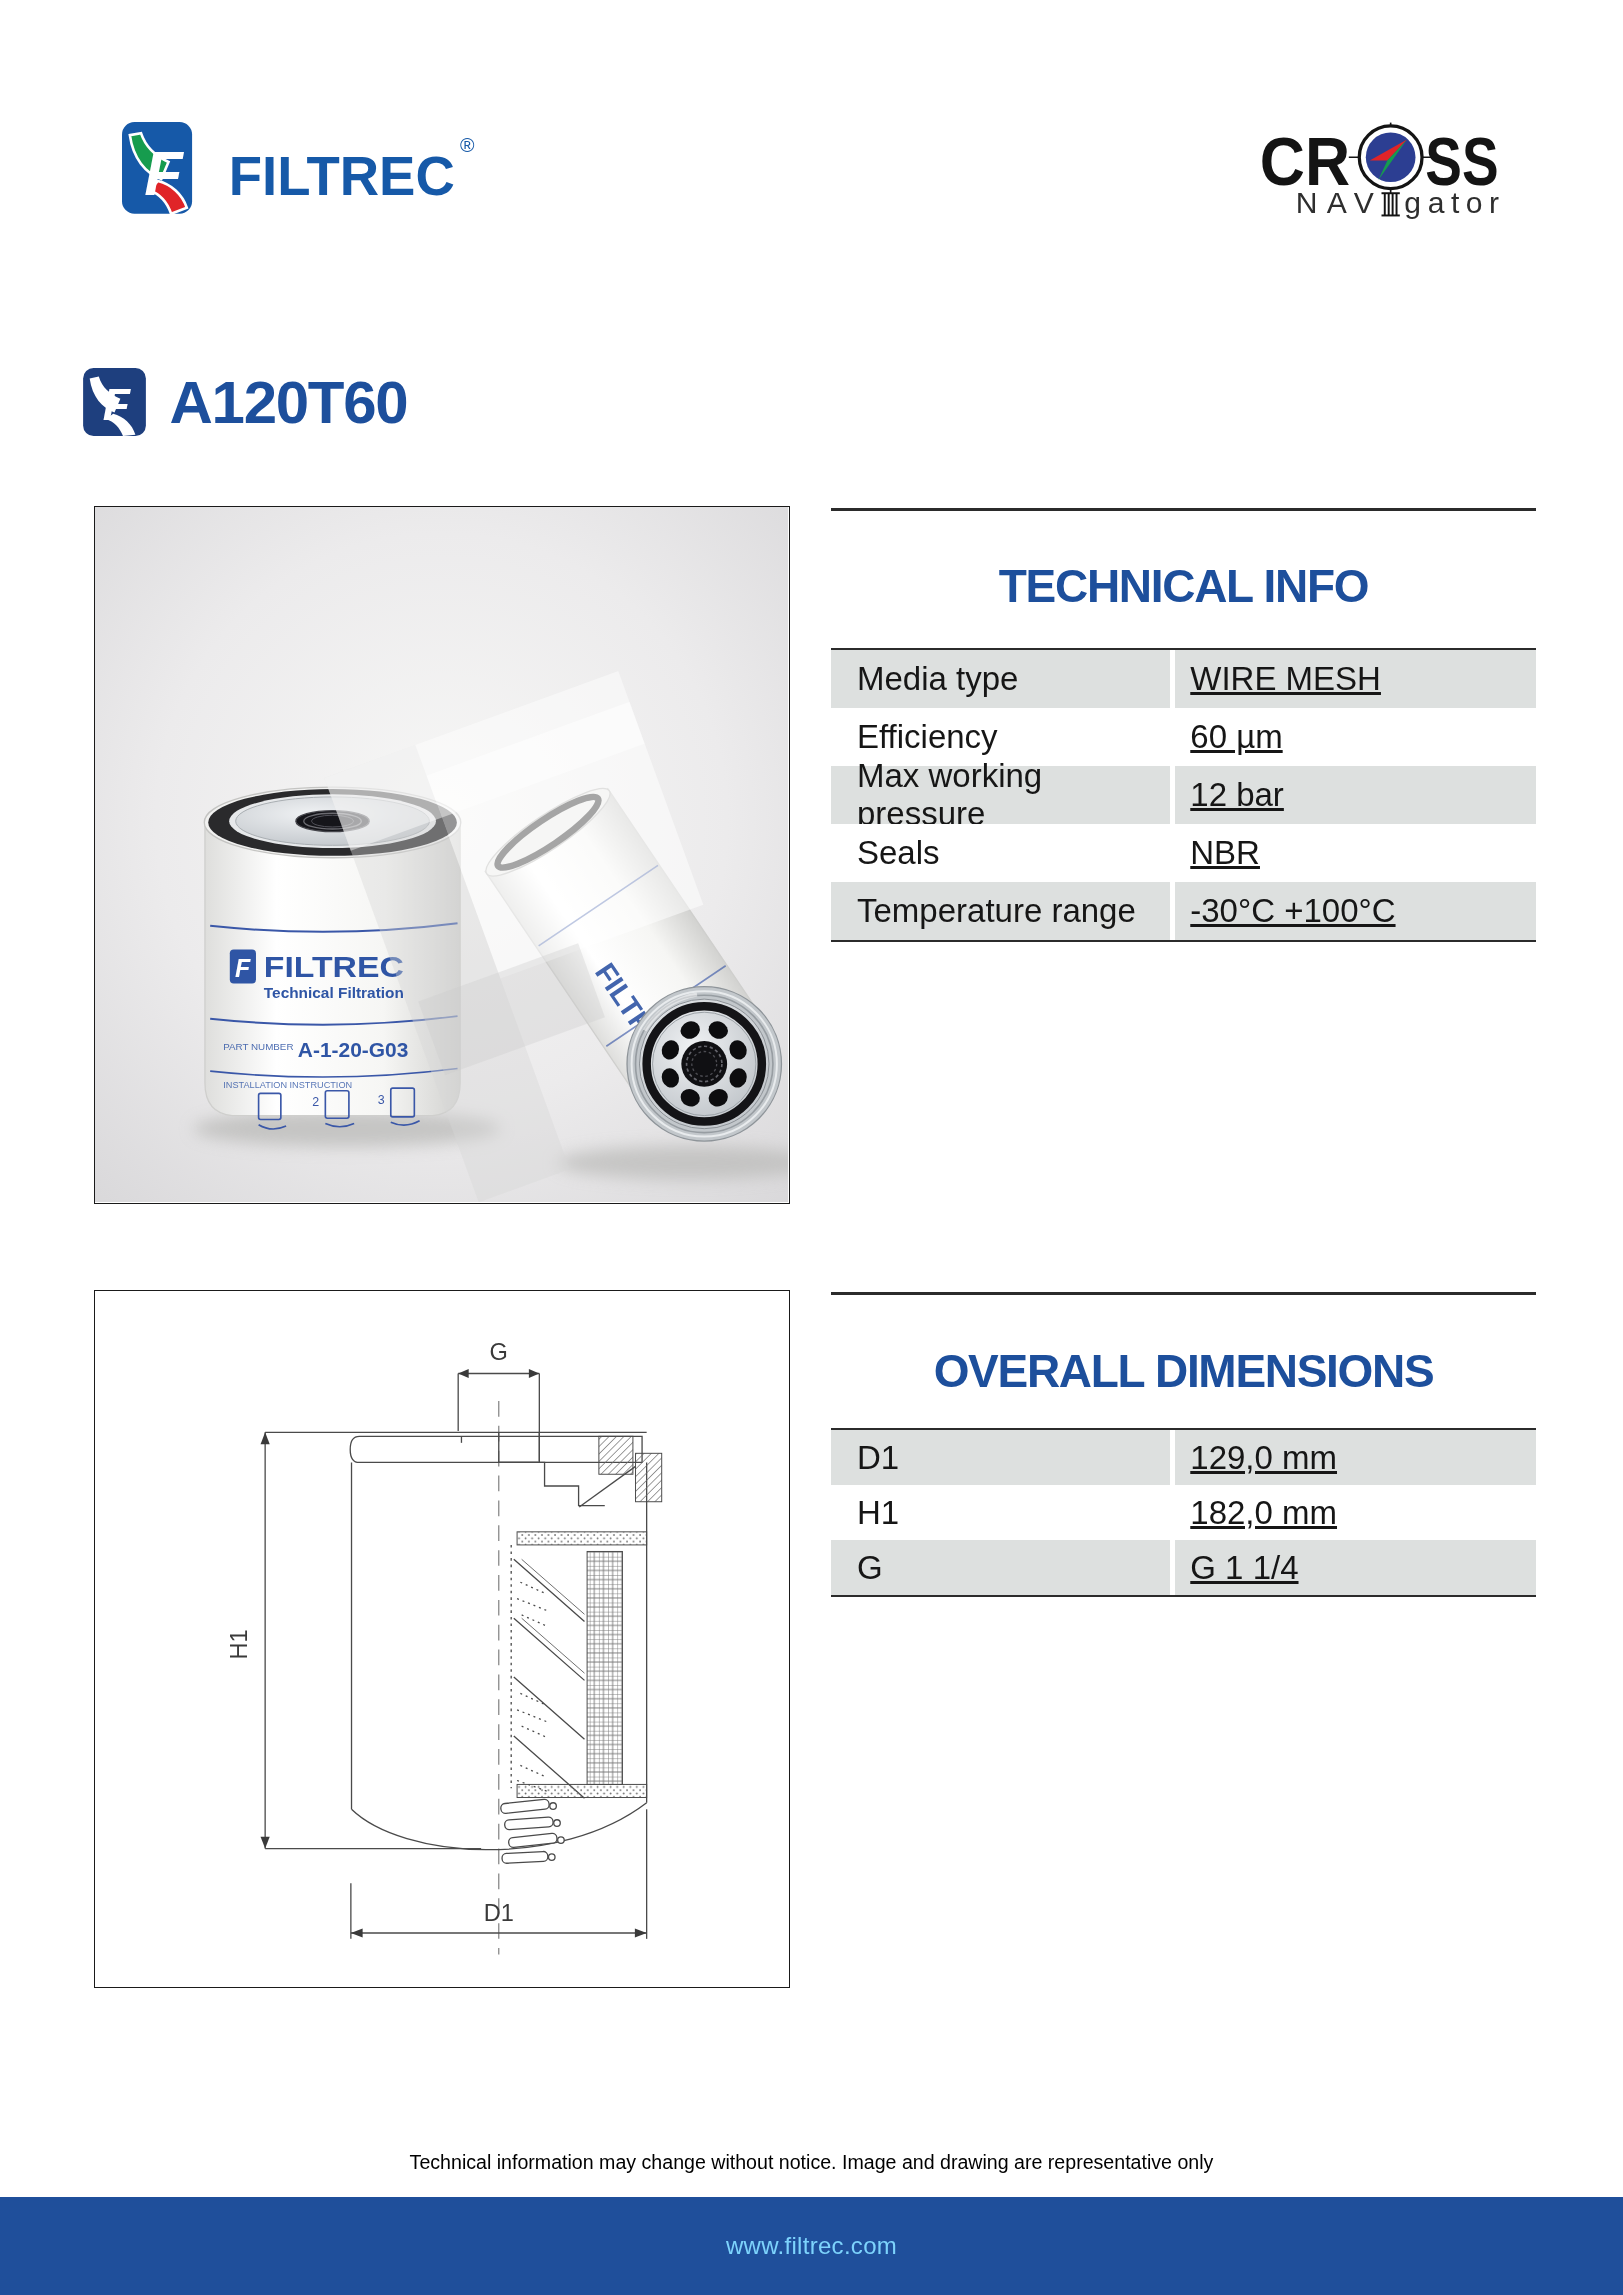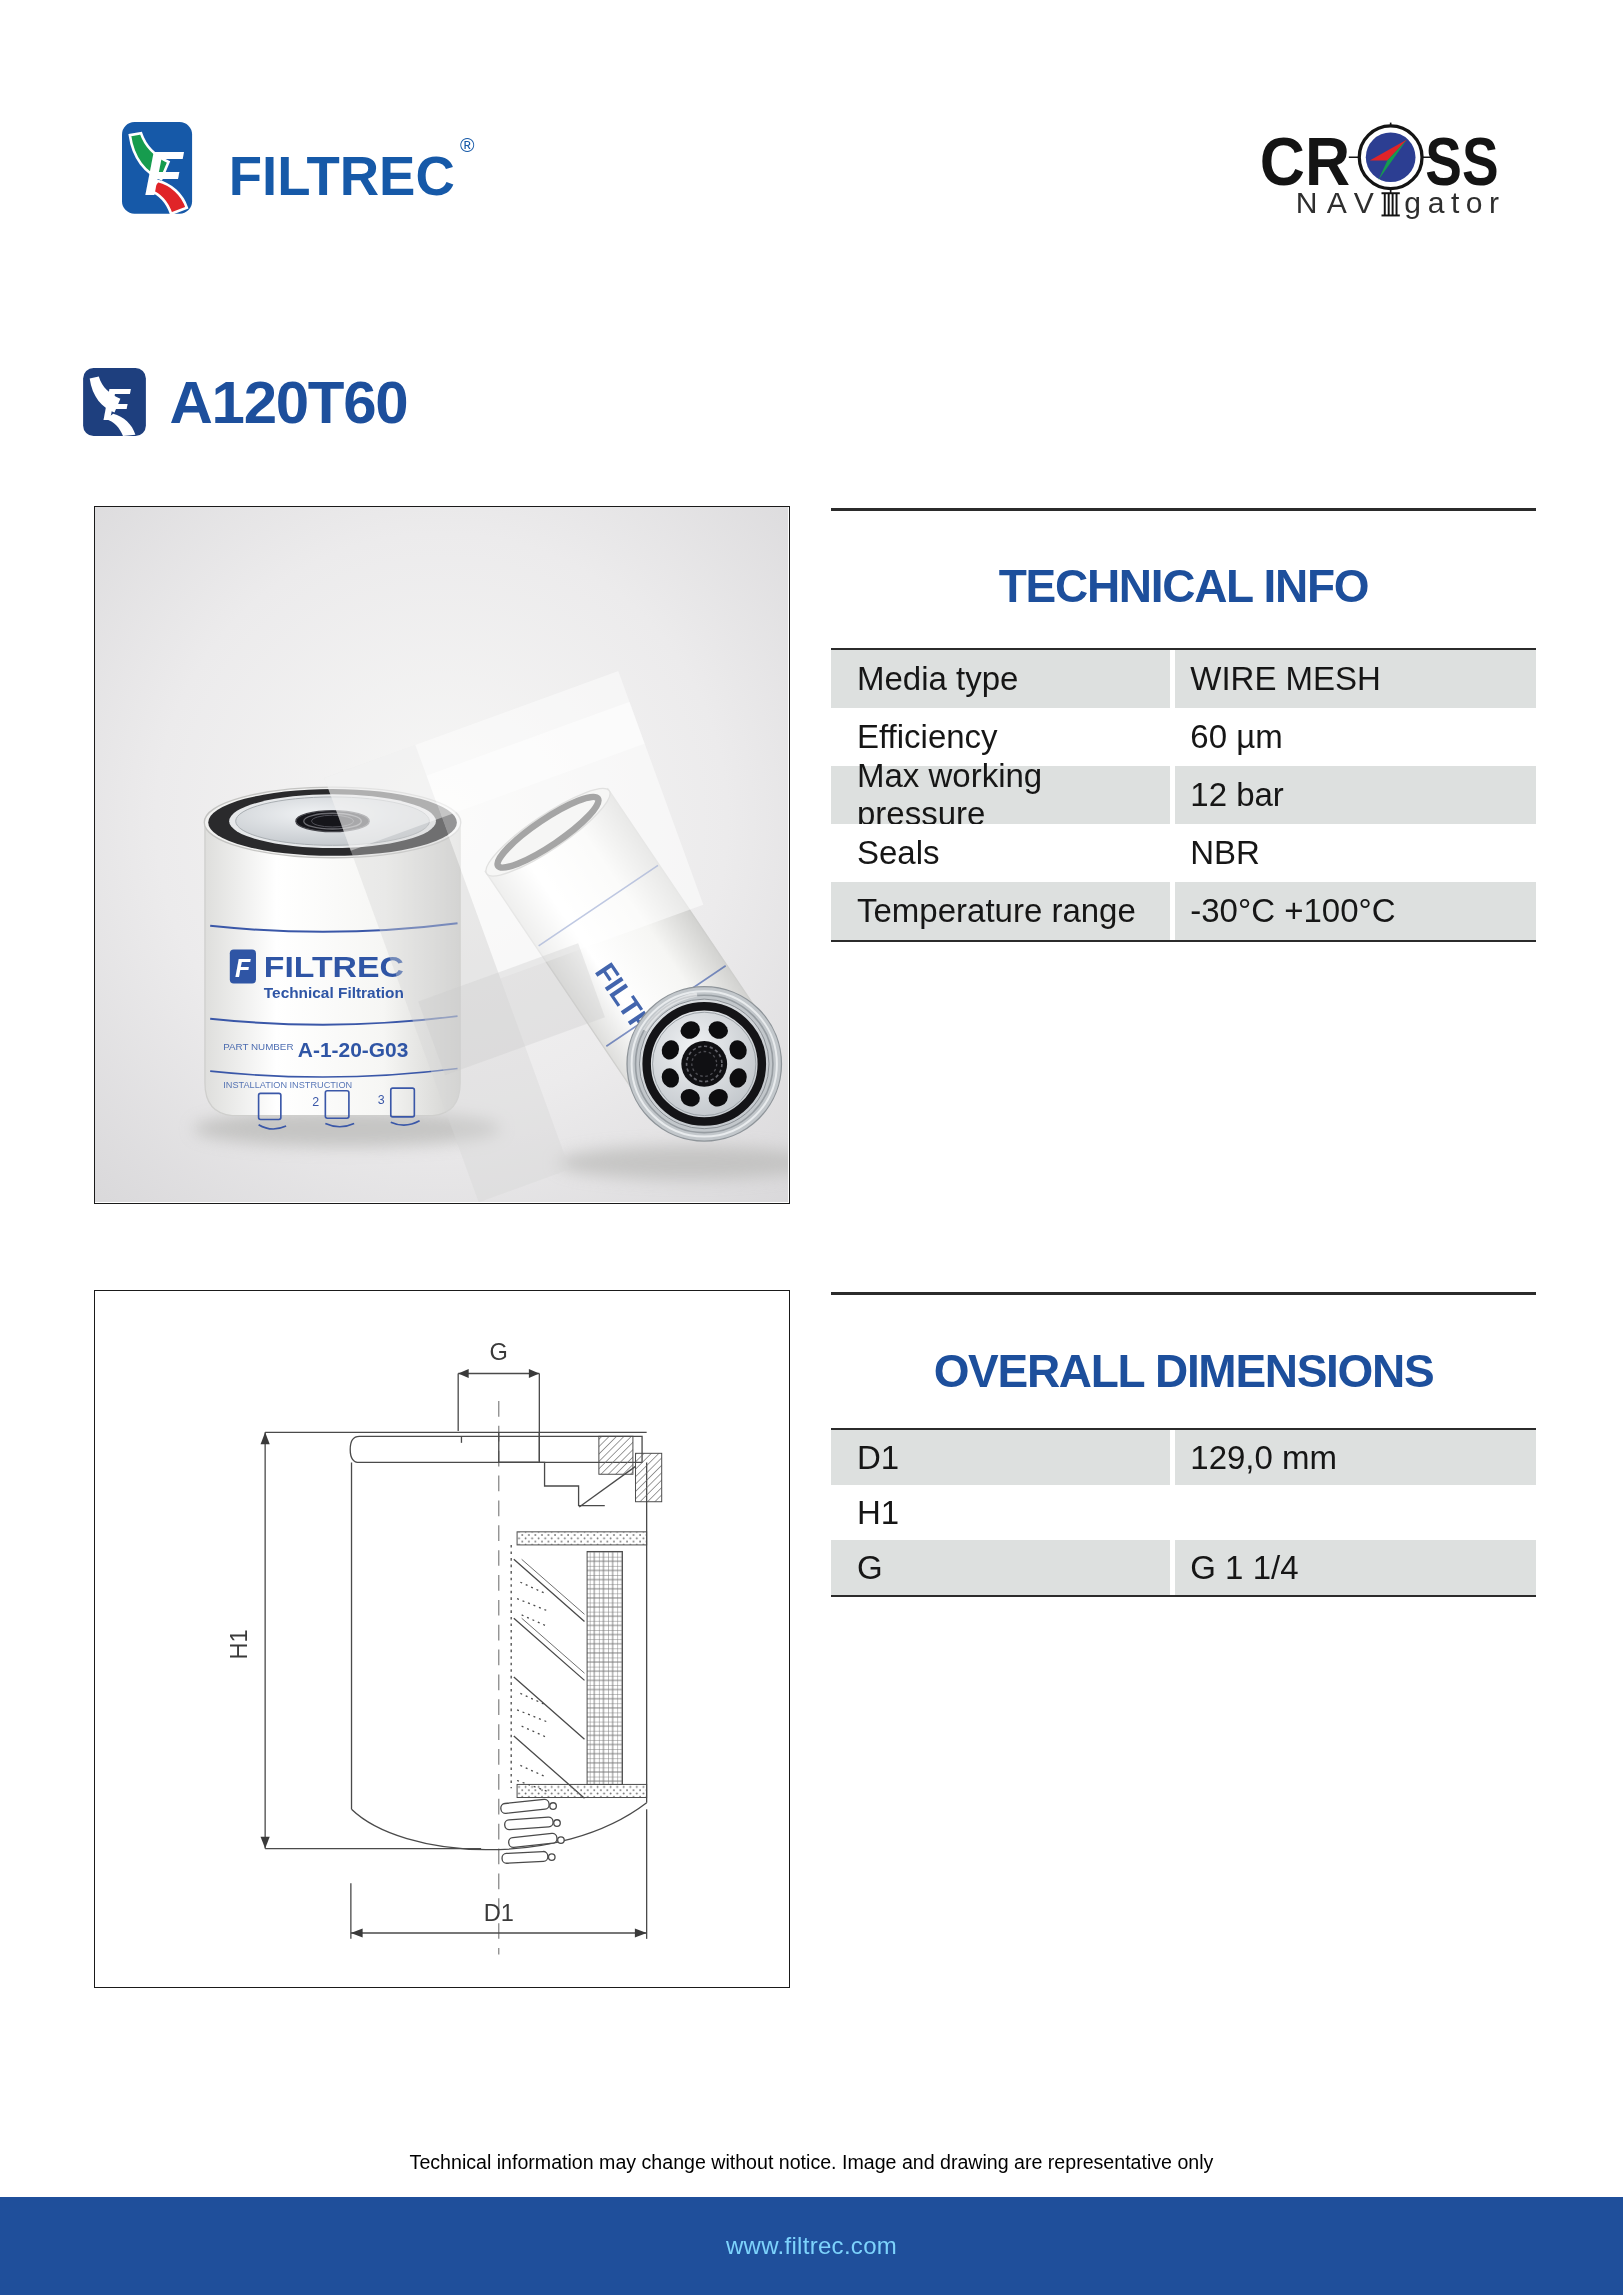--- a/index.html
+++ b/index.html
@@ -31,21 +31,21 @@
 
   .spec-table { position:absolute; left:831px; width:705px;
                 border-top:2px solid #2b2b2b; border-bottom:2.6px solid #2b2b2b; }
   .st-1 { top:648px; } .st-2 { top:1428px; }
   .spec-row { display:flex; gap:4.6px; }
   .st-1 .spec-row { height:58px; }
   .st-2 .spec-row { height:55px; }
   .spec-row .cell { display:flex; align-items:center; font-size:33px; color:#161616; background:#ffffff; }
   .spec-row.alt .cell { background:#dde0df; }
   .cell.label { width:339px; padding-left:26px; }
-  .cell.value { flex:1; padding-left:15.7px; }
+  .cell.value { flex:1; padding-left:15.7px;text-decoration:underline; }
 
   
   .disclaimer { position:absolute; left:0; top:2151px; width:1623px; text-align:center;
                 font-size:19.6px; color:#000000; }
   .footer-bar { position:absolute; left:0; top:2197px; width:1623px; height:98px;
                 background:#1f4f9b; display:flex; align-items:center; justify-content:center; }
   .footer-bar .site { font-size:24px; color:#7dd3fc; letter-spacing:0.3px; }
 
   text { font-family:"Liberation Sans", sans-serif; }
 </style>
@@ -318,20 +318,21 @@
   <div class="sep-line sep-2"></div>
   <div class="panel-title pt-2">OVERALL DIMENSIONS</div>
 
   <div class="spec-table st-2">
     <div class="spec-row alt">
       <div class="cell label">D1</div>
       <div class="cell value">129,0 mm</div>
     </div>
     <div class="spec-row">
       <div class="cell label">H1</div>
+      <div class="cell value">182,0 mm</div>
     </div>
     <div class="spec-row alt">
       <div class="cell label">G</div>
       <div class="cell value">G 1 1/4</div>
     </div>
   </div>
 
   <div class="disclaimer">Technical information may change without notice. Image and drawing are representative only</div>
   <div class="footer-bar">
     <span class="site">www.filtrec.com</span>

